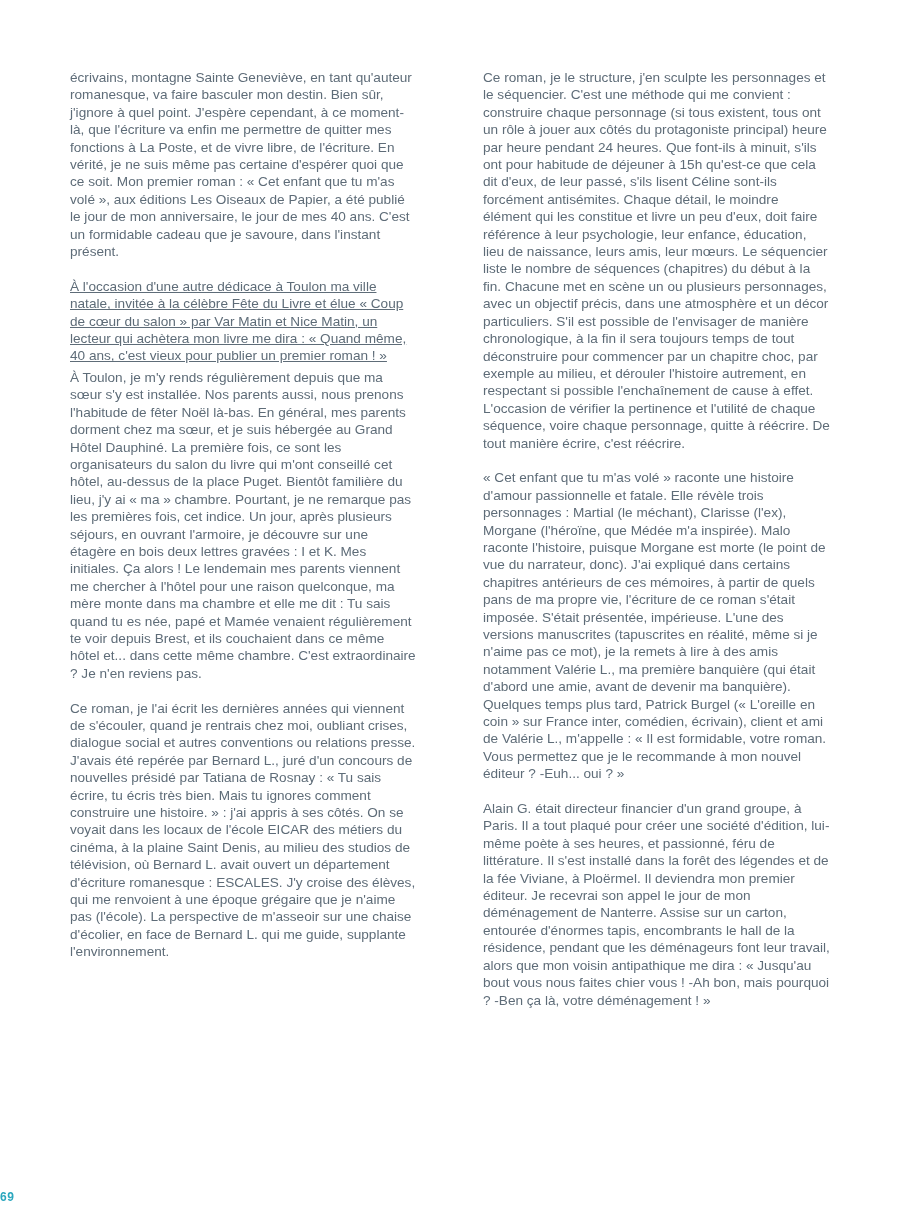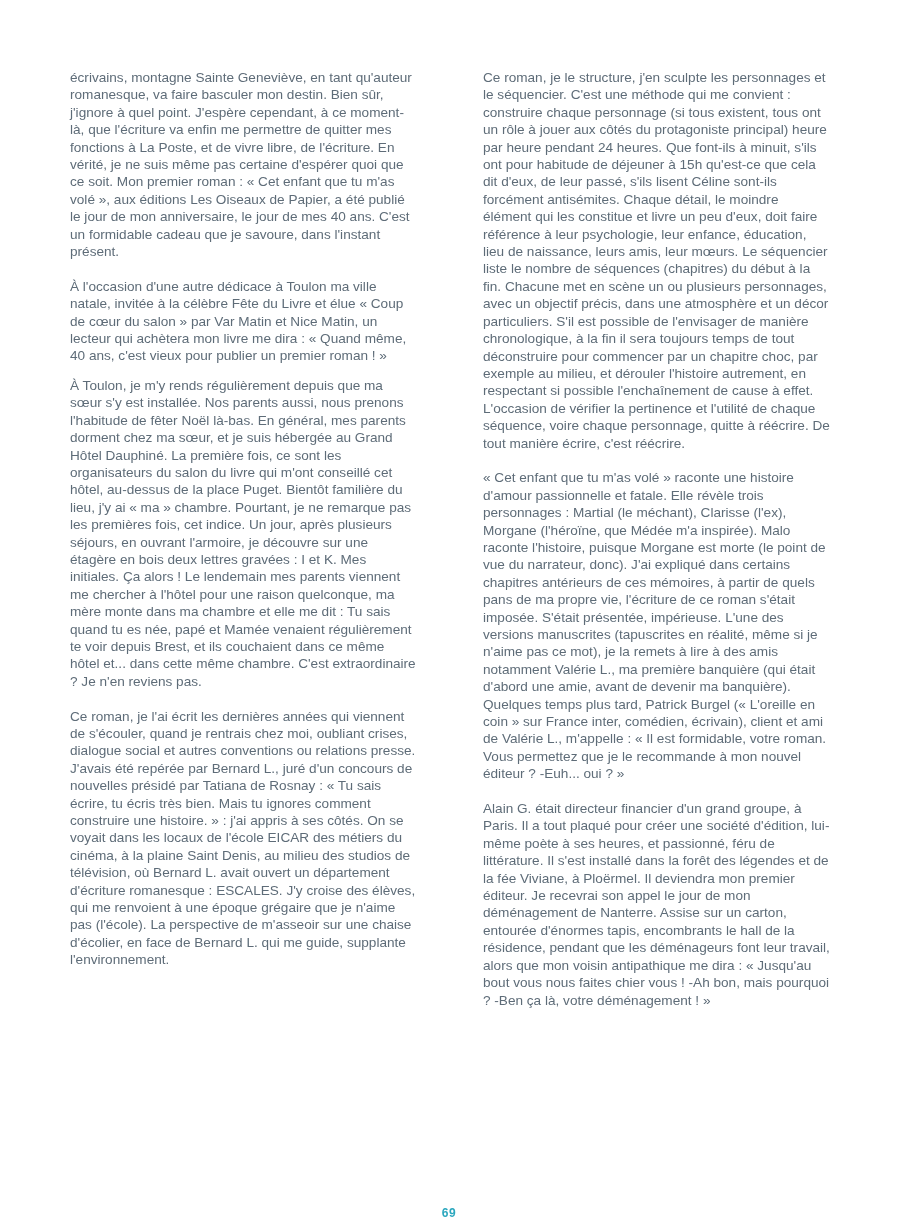--- a/index.html
+++ b/index.html
@@ -26,28 +26,29 @@
     width: 347px;
     color: #5e6c78;
     font-size: 13.6px;
     line-height: 17.4px;
     text-align: left;
   }
   .para {
     margin: 0 0 17.4px 0;
   }
   .para.tight {
-    margin-bottom: 12px;
+    margin-bottom: 4px;
+    text-decoration: underline;
   }
   .page-number {
     position: absolute;
-    bottom: 8px;
+    bottom: 24px;
     left: 0;
     right: 0;
-    text-align: center;
+    text-align: left;
     color: #2ba7be;
     font-size: 12px;
     font-weight: bold;
     letter-spacing: 0.5px;
   }
 </style>
 </head>
 <body>
 
 <div class="page">

